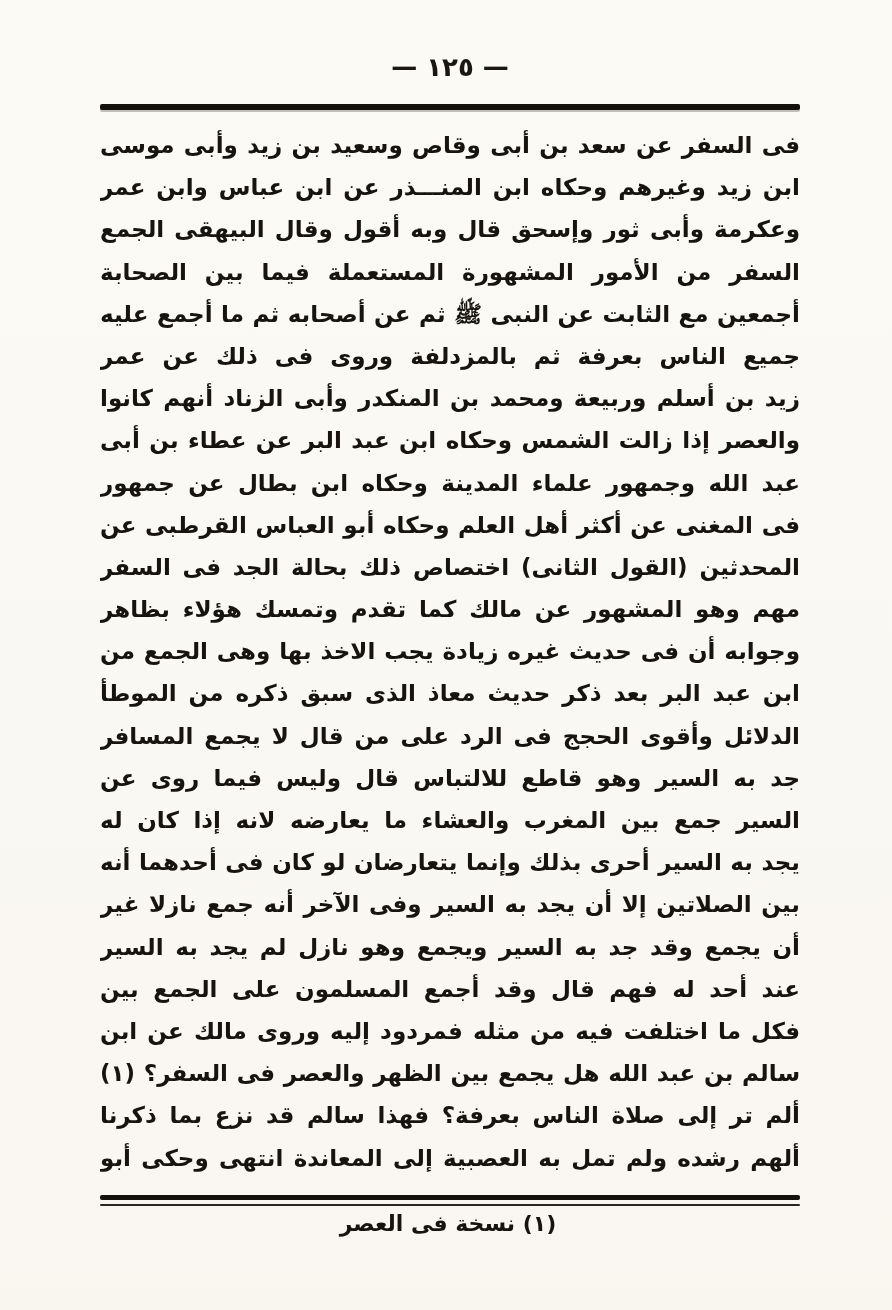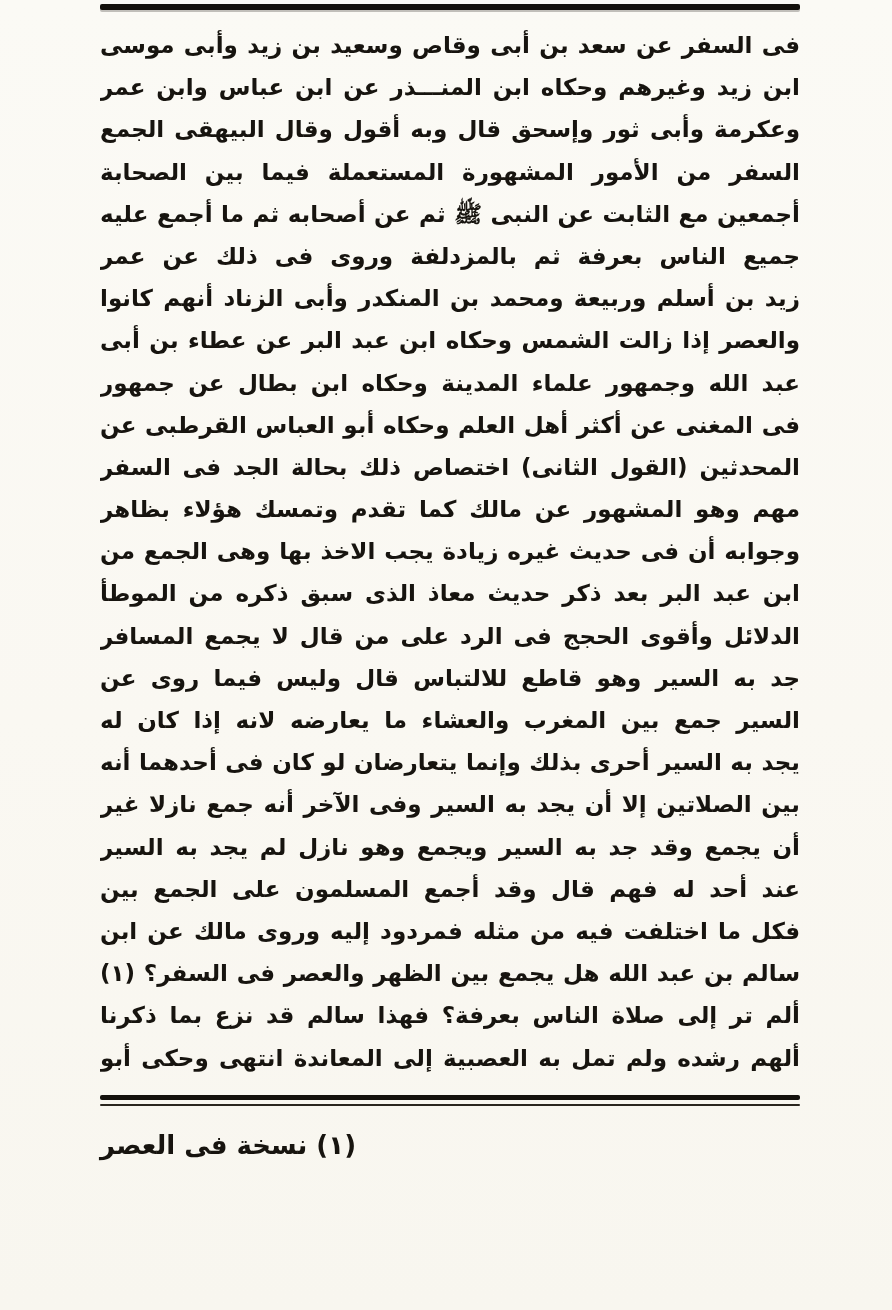--- a/index.html
+++ b/index.html
@@ -64,34 +64,37 @@
     background: #14110c;
     border-radius: 2px;
   }
   .footnote-rule-thin {
     margin-top: 4px;
     height: 2px;
     background: #2a261f;
     border-radius: 1px;
   }
   .footnote {
-    margin-top: 24px;
-    text-align: left;
-    font-size: 26px;
+    margin-top: 5px;
+    text-align: center;
+    font-size: 22px;
     font-weight: bold;
     padding-right: 4px;
     color: #17140f;
   }
 </style>
 </head>
 <body>
 
 <div class="page">
   <div class="content">
 
+    <div class="page-header">
+      <span class="page-number">— ١٢٥ —</span>
+    </div>
 
     <div class="header-rule"></div>
 
     <div class="body-text">
         <div class="text-line">فى السفر عن سعد بن أبى وقاص وسعيد بن زيد وأبى موسى الأشعرى وأسامة</div>
         <div class="text-line">ابن زيد وغيرهم وحكاه ابن المنـــذر عن ابن عباس وابن عمر وطاوس ومجاهد</div>
         <div class="text-line">وعكرمة وأبى ثور وإسحق قال وبه أقول وقال البيهقى الجمع بين الصلاتين بعذر</div>
         <div class="text-line">السفر من الأمور المشهورة المستعملة فيما بين الصحابة والتابعين رضى الله عنهم</div>
         <div class="text-line">أجمعين مع الثابت عن النبى ﷺ ثم عن أصحابه ثم ما أجمع عليه المسلمون من</div>
         <div class="text-line">جميع الناس بعرفة ثم بالمزدلفة وروى فى ذلك عن عمر وعثمان ثم روى عن</div>

